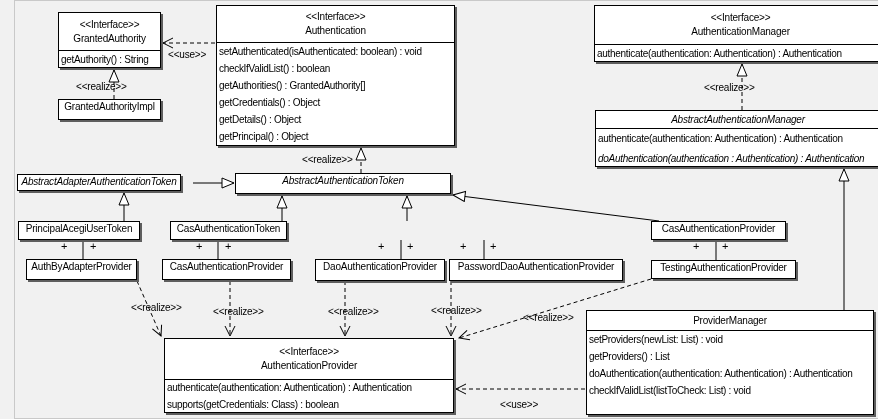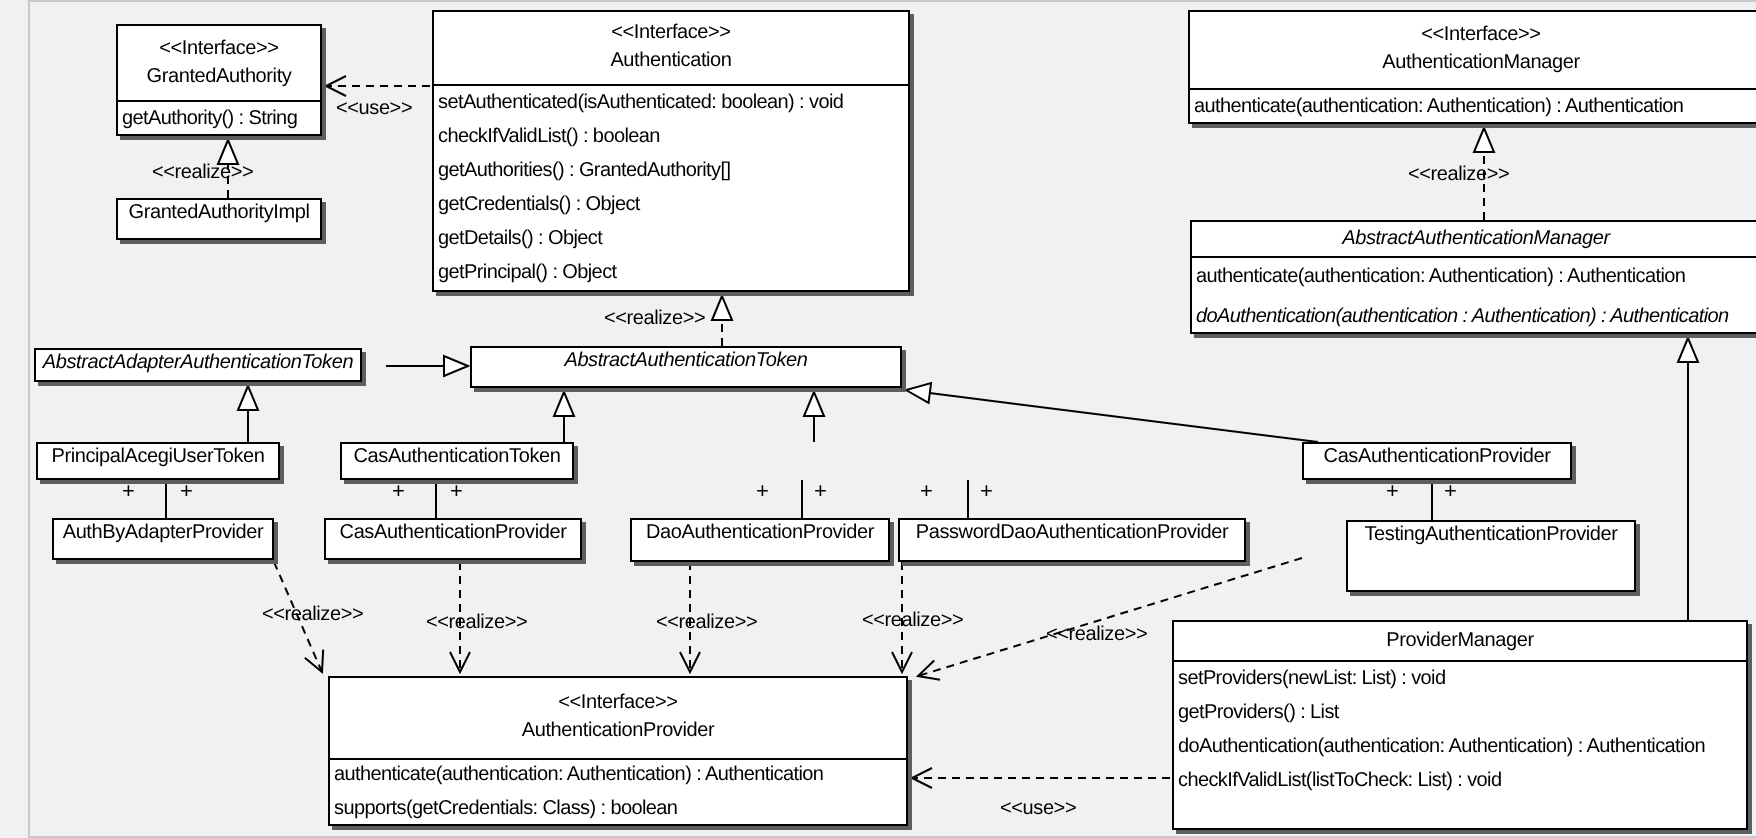--- a/index.html
+++ b/index.html
@@ -154,21 +154,21 @@
   </div>
 
   <div class="box single" style="left:301px;top:259px;width:130px;height:22px">
     <div class="cname">DaoAuthenticationProvider</div>
   </div>
 
   <div class="box single" style="left:435px;top:259px;width:174px;height:22px">
     <div class="cname">PasswordDaoAuthenticationProvider</div>
   </div>
 
-  <div class="box single" style="left:659px;top:260px;width:145px;height:36px">
+  <div class="box single" style="left:637px;top:260px;width:145px;height:19px">
     <div class="cname">TestingAuthenticationProvider</div>
   </div>
 
   <div class="box" style="left:150px;top:338px;width:290px;height:75px">
     <div class="title" style="height:40px">
       <div class="stereo">&lt;&lt;Interface&gt;&gt;</div>
       <div class="cname">AuthenticationProvider</div>
     </div>
     <div class="methods rh16">
       <div class="m">authenticate(authentication: Authentication) : Authentication</div>

